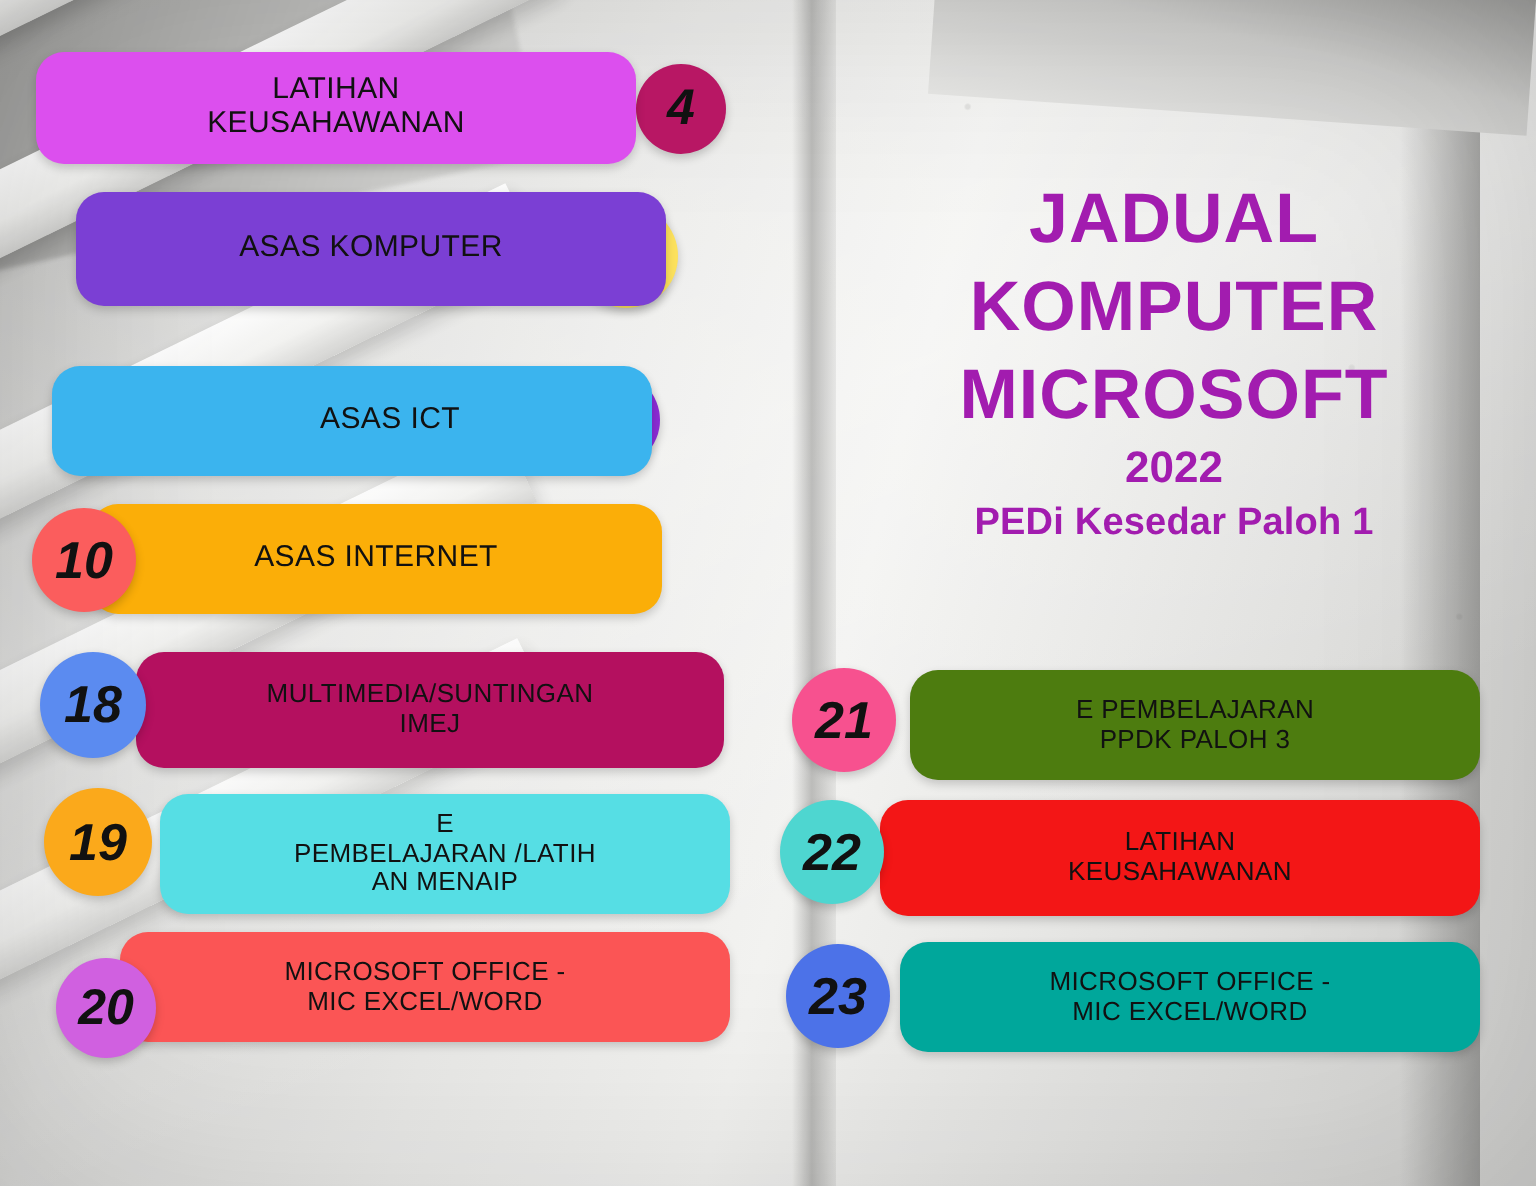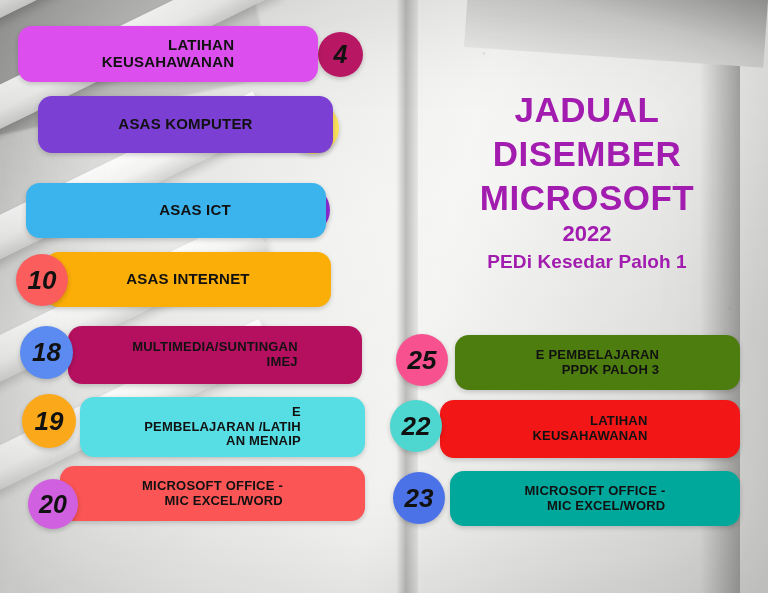--- a/index.html
+++ b/index.html
@@ -67,23 +67,23 @@
 
   
   #stage { position:absolute; inset:0; z-index:2; }
 
   .row { position:absolute; }
 
   .bar {
     position:absolute;
     border-radius:14px;
     display:flex; align-items:center; justify-content:center;
-    text-align:right;
+    text-align:center;
     color:#111;
-    font-weight:700;
+    font-weight:400;
     letter-spacing:.2px;
     line-height:1.12;
     padding:4px 10px;
     box-shadow:0 2px 5px rgba(0,0,0,.18);
     white-space:pre-line;
   }
 
   .badge {
     position:absolute;
     border-radius:50%;
@@ -120,21 +120,21 @@
   <div class="col c2"></div>
   <div class="soffit"></div>
   <div class="grain"></div>
   <div class="vig"></div>
 </div>
 
 <div id="stage">
 
   <div id="heading">
     <div class="ln">JADUAL</div>
-    <div class="ln">DISEMBER</div>
+    <div class="ln">KOMPUTER</div>
     <div class="ln">MICROSOFT</div>
     <div class="yr">2022</div>
     <div class="sub">PEDi Kesedar Paloh 1</div>
   </div>
 
   <div id="left-col">
       <div class="row">
         <div class="badge" style="left: 318px; top: 32px; width: 45px; height: 45px; font-size: 25px; background: rgb(184, 23, 100);">4</div>
         <div class="bar" style="left: 18px; top: 26px; width: 300px; height: 56px; font-size: 15px; background: rgb(220, 79, 238);">LATIHAN
 KEUSAHAWANAN</div>
@@ -165,21 +165,21 @@
       <div class="row">
         <div class="bar" style="left: 60px; top: 466px; width: 305px; height: 55px; font-size: 13px; background: rgb(251, 85, 85);">MICROSOFT OFFICE -
 MIC EXCEL/WORD</div>
         <div class="badge" style="left: 28px; top: 479px; width: 50px; height: 50px; font-size: 25px; background: rgb(208, 96, 224);">20</div>
       </div>
     </div>
   <div id="right-col">
       <div class="row">
         <div class="bar" style="left: 455px; top: 335px; width: 285px; height: 55px; font-size: 13px; background: #4d7c0f;">E PEMBELAJARAN
 PPDK PALOH 3</div>
-        <div class="badge" style="left: 396px; top: 334px; width: 52px; height: 52px; font-size: 26px; background: rgb(247, 81, 143);">25</div>
+        <div class="badge" style="left: 396px; top: 334px; width: 52px; height: 52px; font-size: 26px; background: rgb(247, 81, 143);">21</div>
       </div>
       <div class="row">
         <div class="bar" style="left: 440px; top: 400px; width: 300px; height: 58px; font-size: 13px; background: rgb(243, 22, 22);">LATIHAN
 KEUSAHAWANAN</div>
         <div class="badge" style="left: 390px; top: 400px; width: 52px; height: 52px; font-size: 26px; background: rgb(78, 214, 208);">22</div>
       </div>
       <div class="row">
         <div class="bar" style="left: 450px; top: 471px; width: 290px; height: 55px; font-size: 13px; background: rgb(0, 167, 155);">MICROSOFT OFFICE -
 MIC EXCEL/WORD</div>
         <div class="badge" style="left: 393px; top: 472px; width: 52px; height: 52px; font-size: 26px; background: rgb(76, 114, 232);">23</div>

